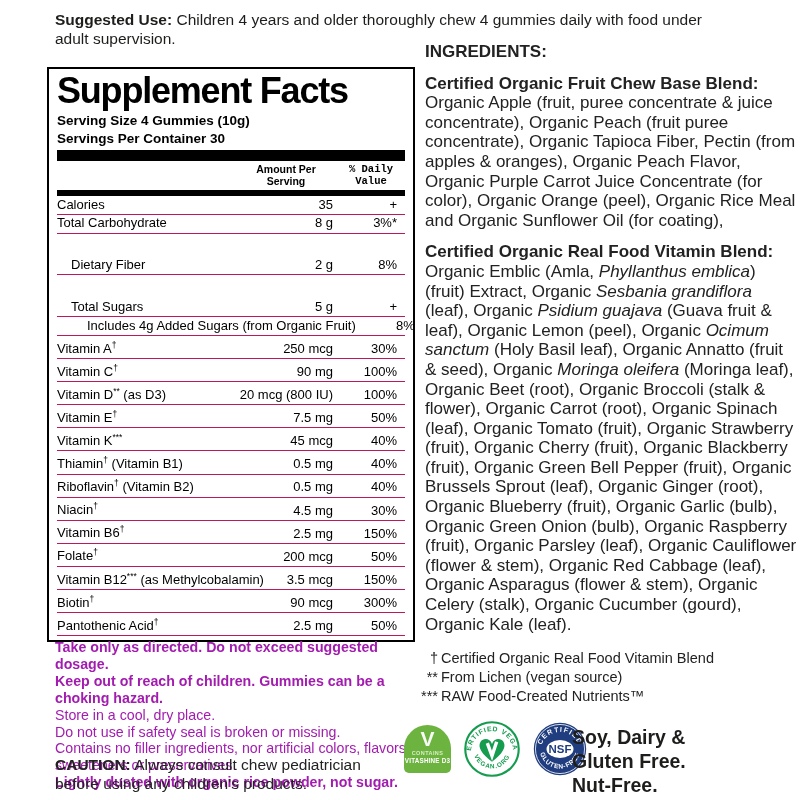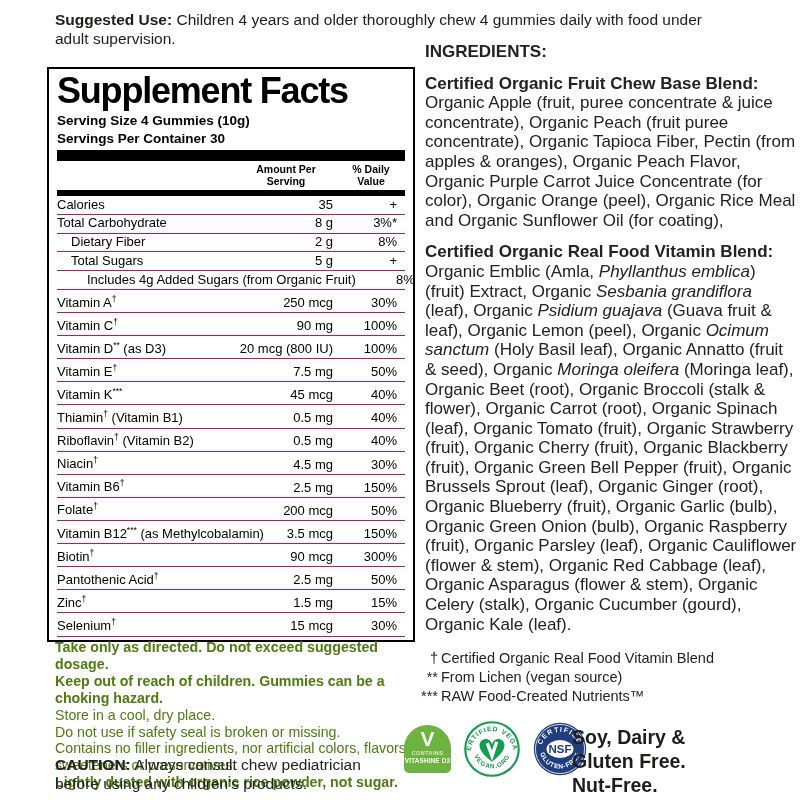--- a/index.html
+++ b/index.html
@@ -16,39 +16,39 @@
     position:absolute;left:47px;top:67px;width:368px;height:575px;
     border:2px solid #000;box-sizing:border-box;padding:2px 8px 4px;background:#fff;color:#000;
     overflow:hidden;
   }
   .sf-title{font-size:36px;font-weight:700;letter-spacing:-1.2px;line-height:40px;white-space:nowrap;}
   .serving{font-size:13.5px;font-weight:700;line-height:15.5px;margin-top:2px;}
   .bar-thick{height:11px;background:#000;margin-top:4px;}
   .bar-med{height:6px;background:#000;}
   .hdr{display:flex;justify-content:flex-end;align-items:flex-end;padding:3px 8px 3px 0;}
   .hdr-amount{width:90px;text-align:center;font-size:10.5px;font-weight:700;line-height:11.5px;margin-right:14px;}
-  .hdr-dv{width:52px;text-align:center;font-size:10.5px;font-weight:700;line-height:11.5px;}
+  .hdr-dv{width:52px;text-align:center;font-size:10.5px;font-weight:700;line-height:11.5px;font-family:Liberation Mono, monospace;}
   .frow{display:flex;align-items:baseline;padding:1.6px 8px 1.6px 0;font-size:13px;line-height:14.6px;}
   .frow + .frow{border-top:1px solid #be185d;}
   .fname{white-space:nowrap;}
-  .ind1 .fname{padding-left:14px;}
+  .ind1 .fname{padding-left:14px;margin-top:23px;}
   .ind2 .fname{padding-left:30px;}
   .fmark{font-size:8.5px;}
   .famt{margin-left:auto;padding-right:12px;white-space:nowrap;text-align:right;}
   .fdv{width:52px;flex:none;text-align:right;white-space:nowrap;}
   
   .ingredients{position:absolute;left:425px;top:42px;width:372px;font-size:17px;line-height:19.6px;color:#222;}
   .ing-heading{font-weight:700;}
   .blend-title{font-weight:700;margin-top:12px;}
   
   .rfoot{position:absolute;left:408px;top:649px;font-size:14.5px;line-height:19px;color:#222;}
   .rline{display:flex;}
   .rmark{width:30px;text-align:right;padding-right:3px;flex:none;}
   
-  .directions{position:absolute;left:55px;top:639px;width:372px;font-size:14.2px;line-height:16.9px;color:#4d7c0f;}
+  .directions{position:absolute;left:55px;top:639px;width:372px;font-size:14.2px;line-height:16.9px;color:#a21caf;}
   .caution{position:absolute;left:55px;top:755px;width:345px;font-size:15.5px;line-height:1.25;color:#222;}
   
   .badges{position:absolute;left:404px;top:721px;display:flex;align-items:center;gap:13px;}
   .vitashine{
     width:47px;height:48px;border-radius:24px 24px 5px 5px;background:#6cb33f;
     display:flex;flex-direction:column;align-items:center;justify-content:flex-start;flex:none;
   }
   .vita-v{color:#fff;font-weight:700;font-size:21px;line-height:22px;margin-top:3px;opacity:.95;}
   .vita-l1{color:#d9edc4;font-size:5.5px;letter-spacing:.4px;line-height:6.5px;font-weight:700;}
   .vita-l2{color:#fff;font-size:6.3px;letter-spacing:.2px;line-height:8px;font-weight:700;}

